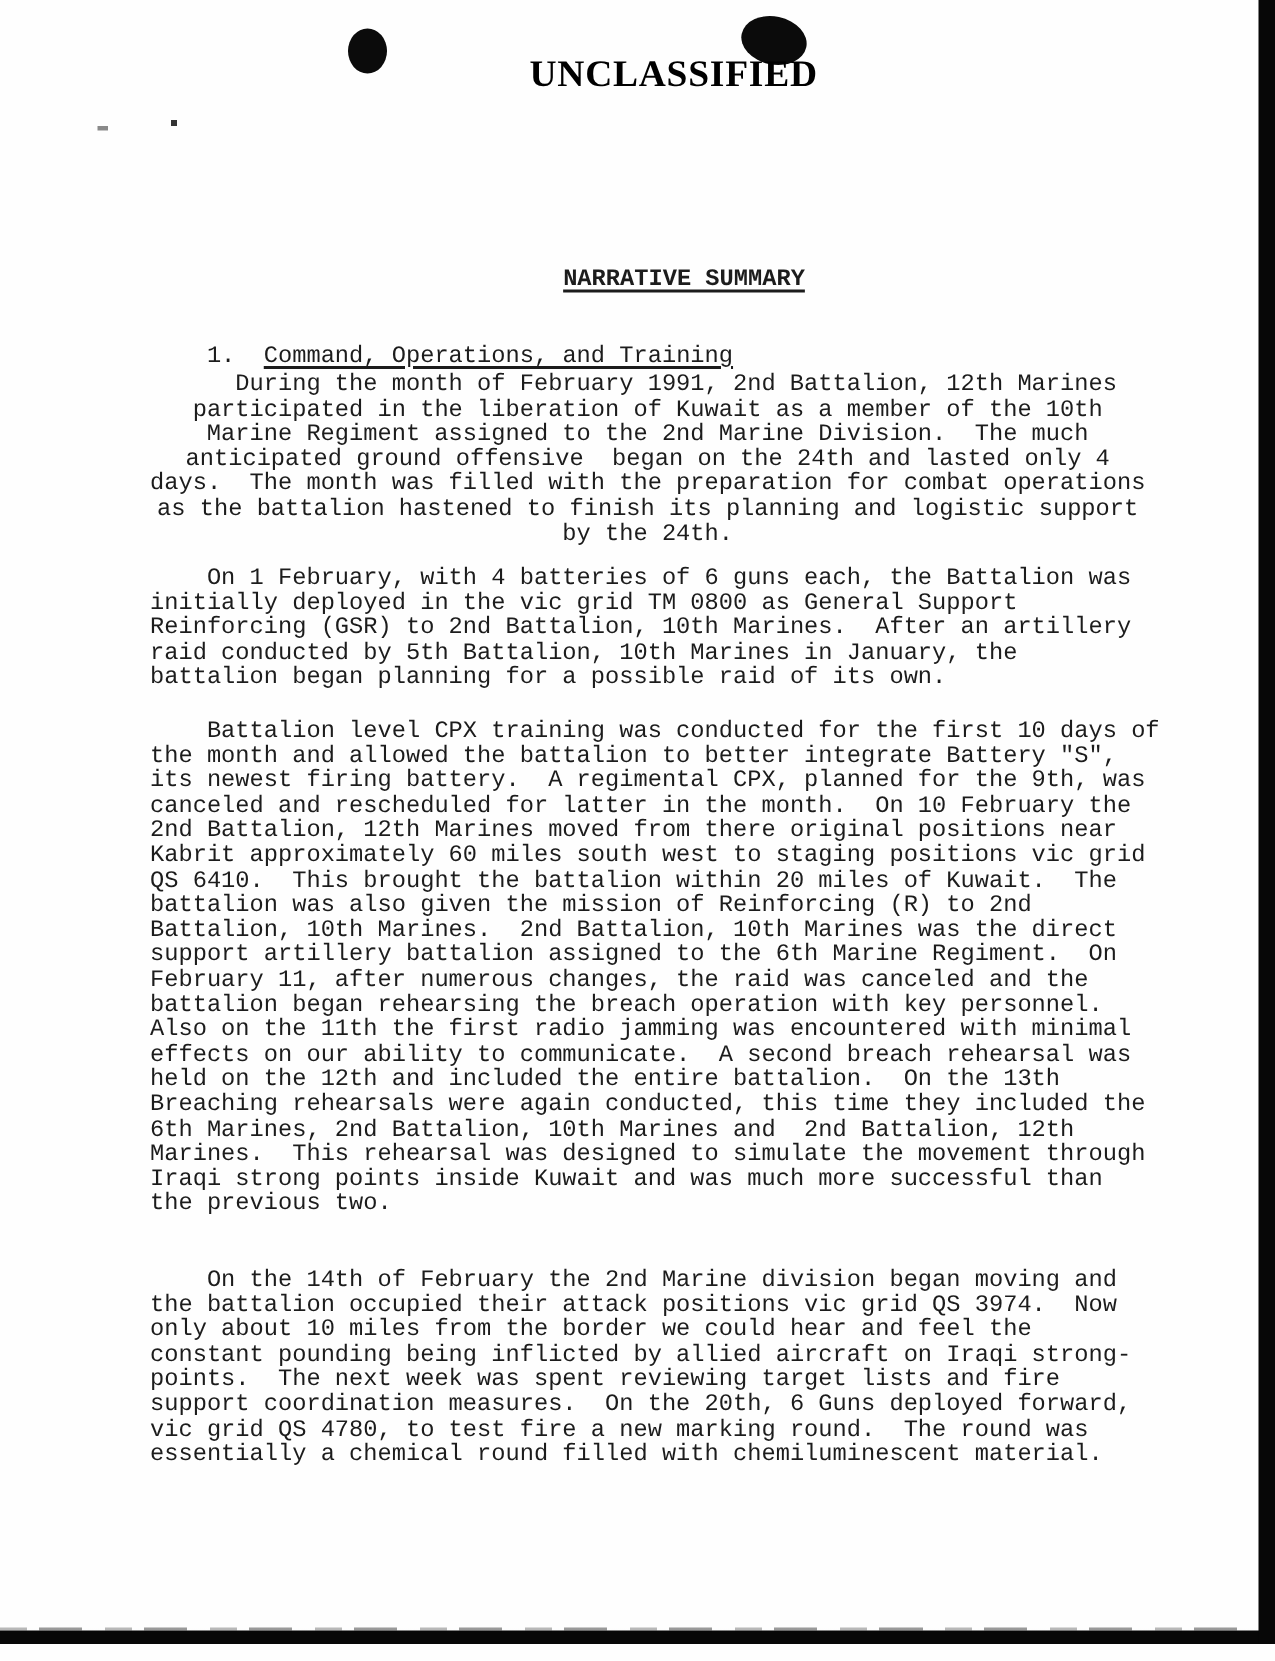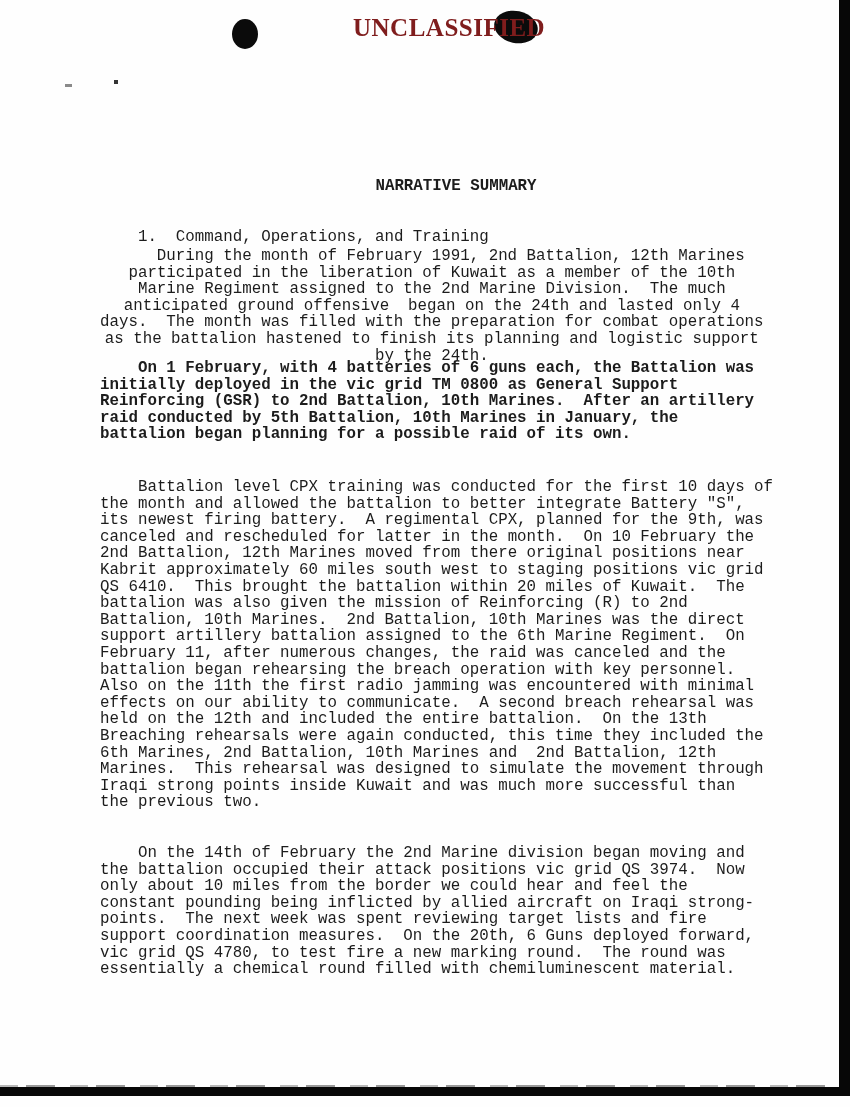--- a/index.html
+++ b/index.html
@@ -30,38 +30,39 @@
   }
   .title-line {
     position: absolute;
     left: 100px;
     width: 712px;
     text-align: center;
     white-space: pre;
   }
   .bold { font-weight: bold; }
   .underline {
+    text-decoration: underline;
     text-underline-offset: 3px;
     text-decoration-thickness: 1.5px;
   }
   .section-heading {
     position: absolute;
     left: 100px;
     top: 212px;
     white-space: pre;
   }
   .stamp {
     position: absolute;
     left: 353px;
-    top: 14px;
+    top: 36px;
     font-family: "Liberation Serif", "DejaVu Serif", serif;
     font-weight: bold;
     font-size: 25px;
     letter-spacing: 0.5px;
-    color: #7f1d1d;
+    color: #000000;
     text-align: center;
   }
   .page-number {
     position: absolute;
     left: 100px;
     top: 1020px;
     width: 692px;
     text-align: center;
   }
   
@@ -111,21 +112,21 @@
     <span>1.  </span><span class="underline">Command, Operations, and Training</span>
   </div>
 
   <div class="para mono" style="top:248px;text-align:center;">    During the month of February 1991, 2nd Battalion, 12th Marines
 participated in the liberation of Kuwait as a member of the 10th
 Marine Regiment assigned to the 2nd Marine Division.  The much
 anticipated ground offensive  began on the 24th and lasted only 4
 days.  The month was filled with the preparation for combat operations
 as the battalion hastened to finish its planning and logistic support
 by the 24th.</div>
-  <div class="para mono" style="top:360px;font-weight:bold;">    On 1 February, with 4 batteries of 6 guns each, the Battalion was
+  <div class="para mono" style="top:377px;">    On 1 February, with 4 batteries of 6 guns each, the Battalion was
 initially deployed in the vic grid TM 0800 as General Support
 Reinforcing (GSR) to 2nd Battalion, 10th Marines.  After an artillery
 raid conducted by 5th Battalion, 10th Marines in January, the
 battalion began planning for a possible raid of its own.</div>
   <div class="para mono" style="top:479px;">    Battalion level CPX training was conducted for the first 10 days of
 the month and allowed the battalion to better integrate Battery "S",
 its newest firing battery.  A regimental CPX, planned for the 9th, was
 canceled and rescheduled for latter in the month.  On 10 February the
 2nd Battalion, 12th Marines moved from there original positions near
 Kabrit approximately 60 miles south west to staging positions vic grid

